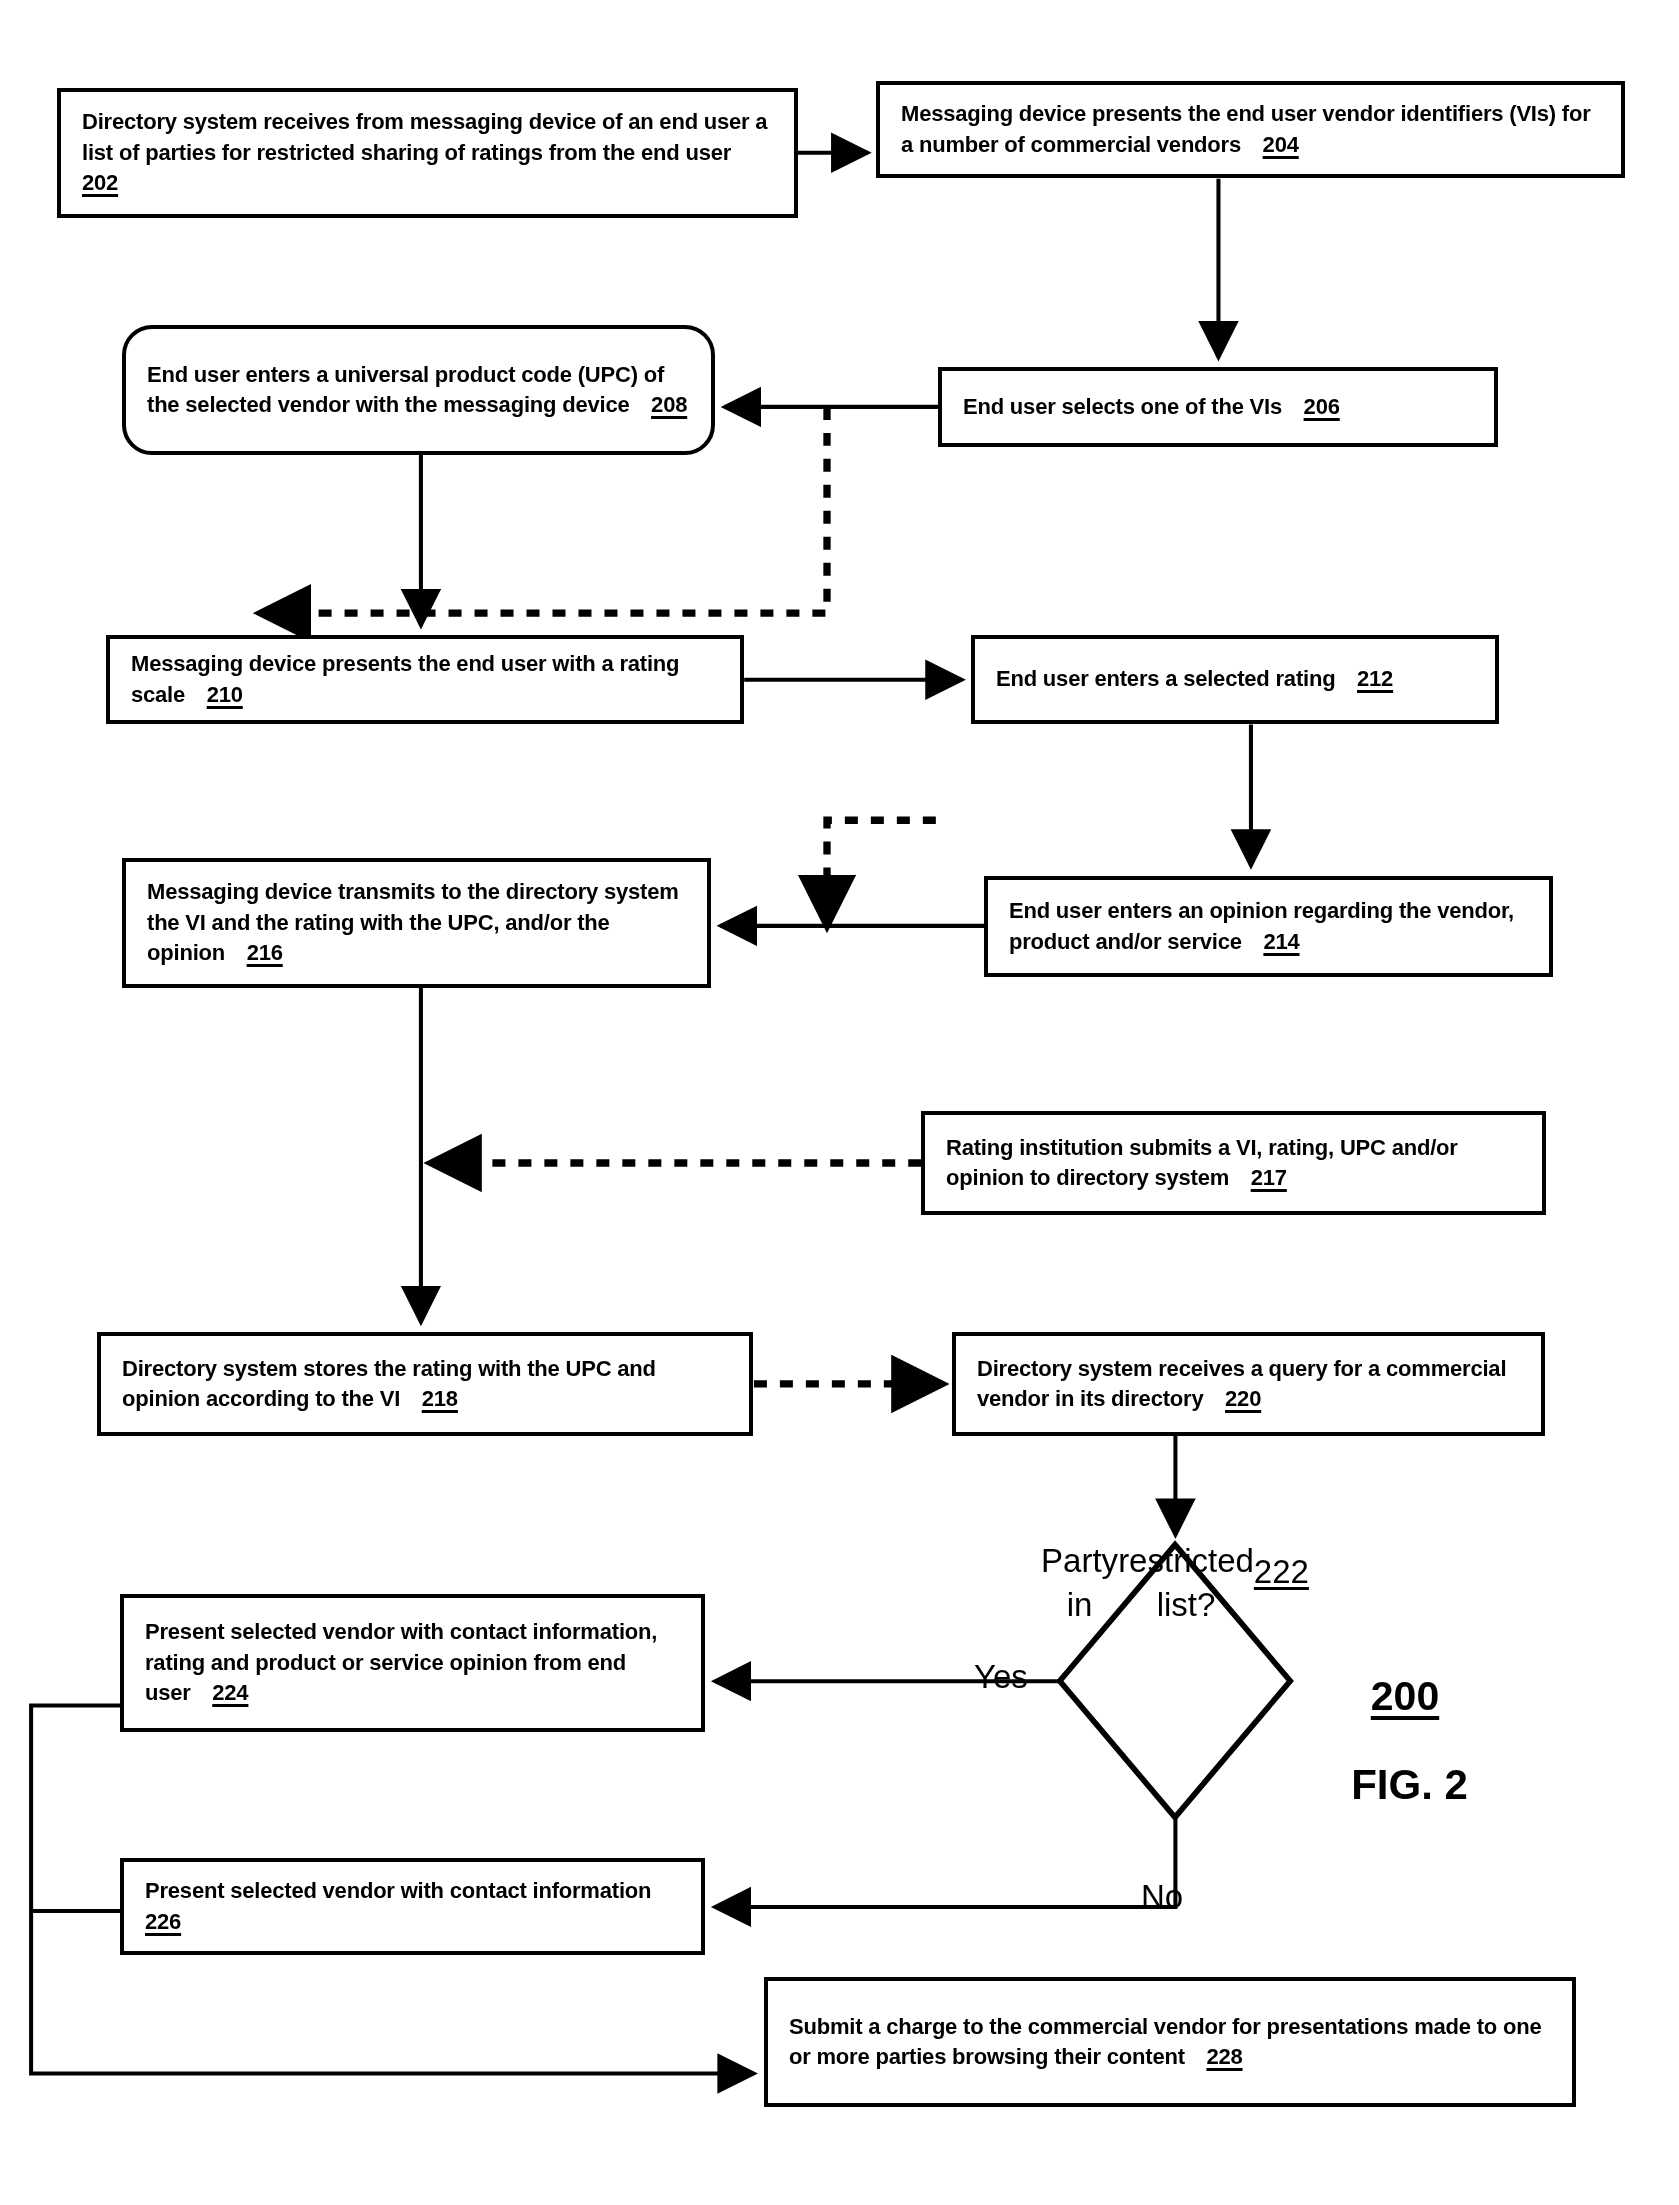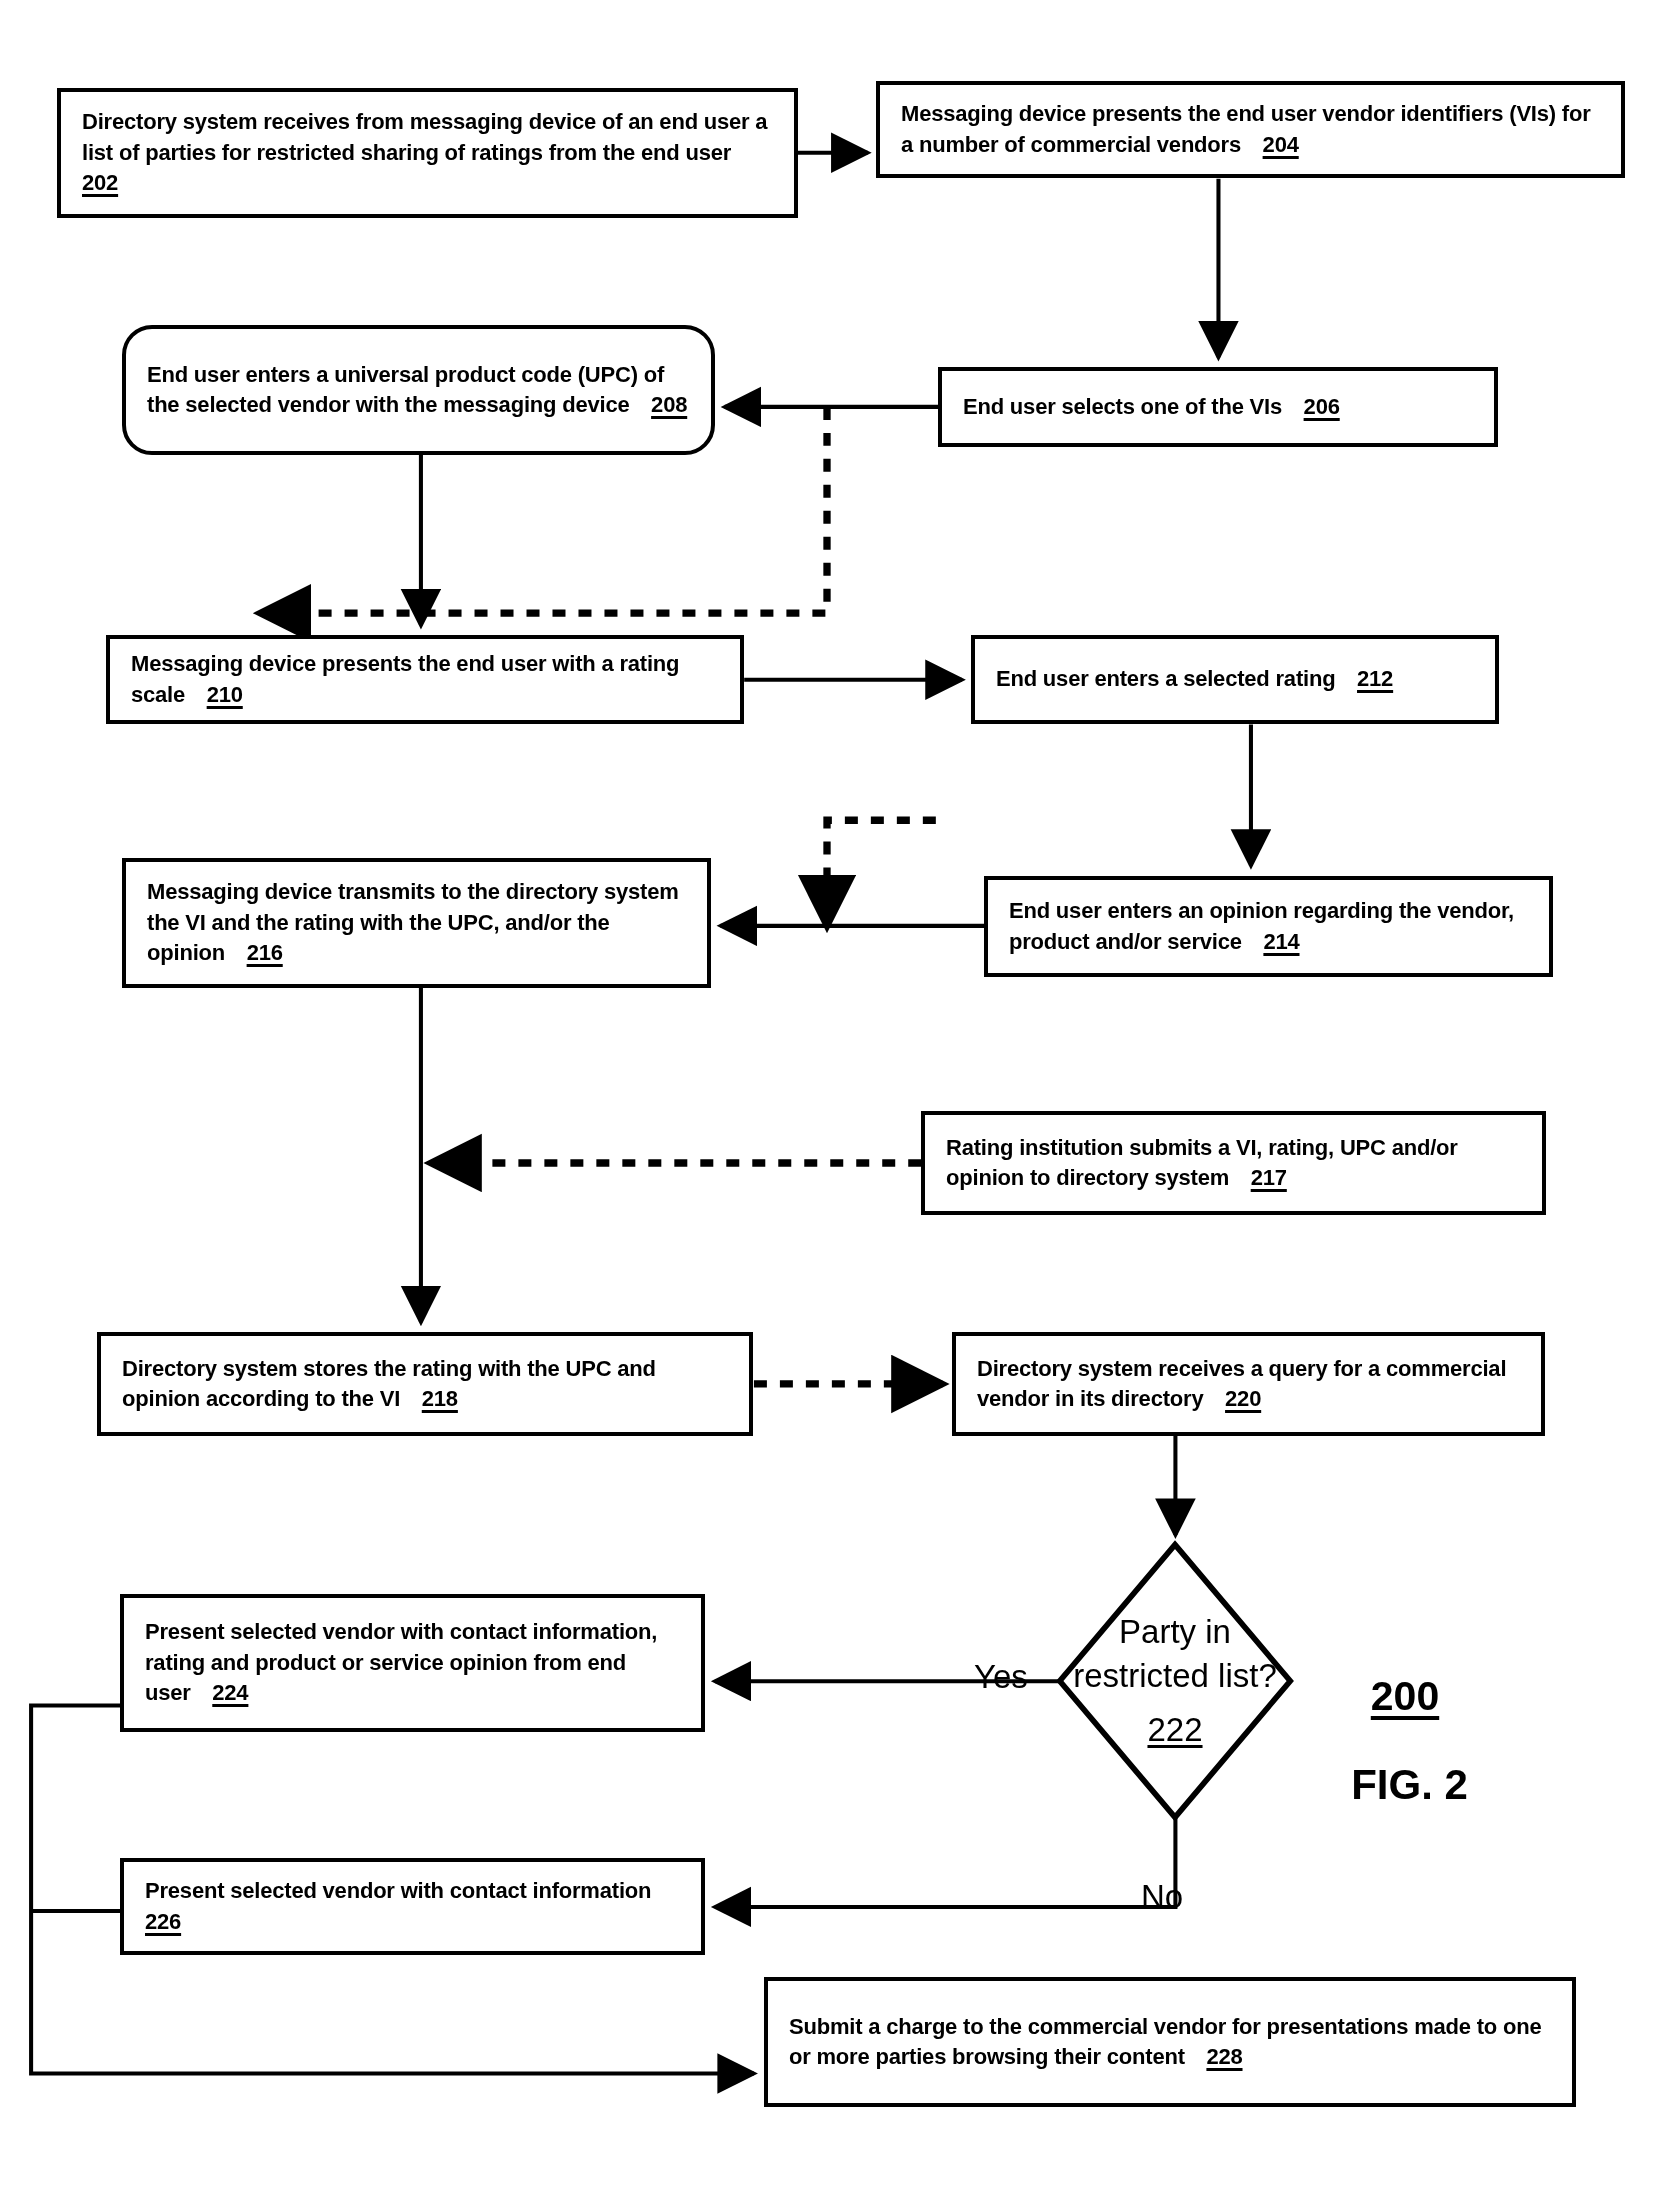--- a/index.html
+++ b/index.html
@@ -46,22 +46,22 @@
     z-index: 5;
   }
   .diamond svg { display: block; }
   .diamond .dtext {
     position: absolute;
     left: 0;
     top: 0;
     width: 100%;
     height: 100%;
     display: flex;
-    flex-direction: column;
-    align-items: center;
+    flex-direction: row;
+    align-items: flex-start;
     justify-content: center;
     font-size: 33px;
     line-height: 1.32;
     text-align: center;
     pointer-events: none;
   }
   .diamond .dtext .ref {
     text-decoration: underline;
     text-underline-offset: 4.1px;
     text-decoration-thickness: 3.2px;

